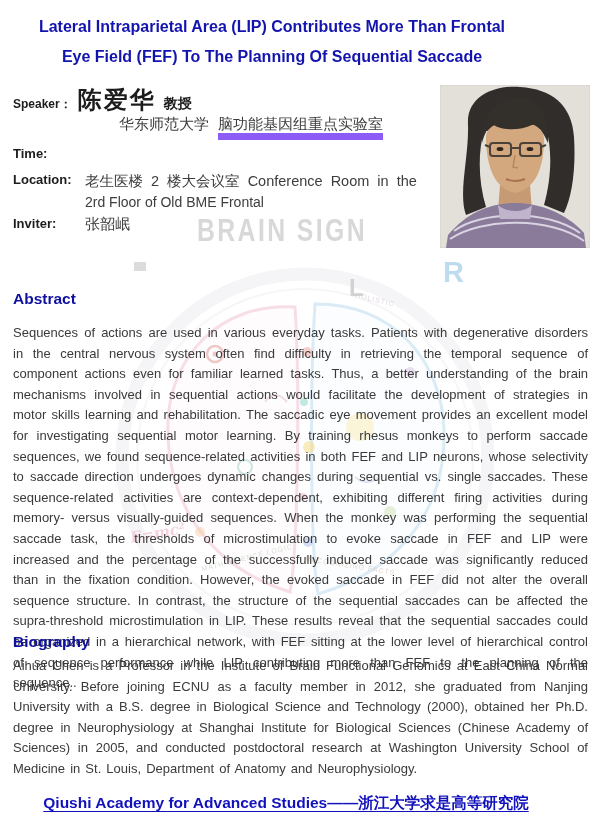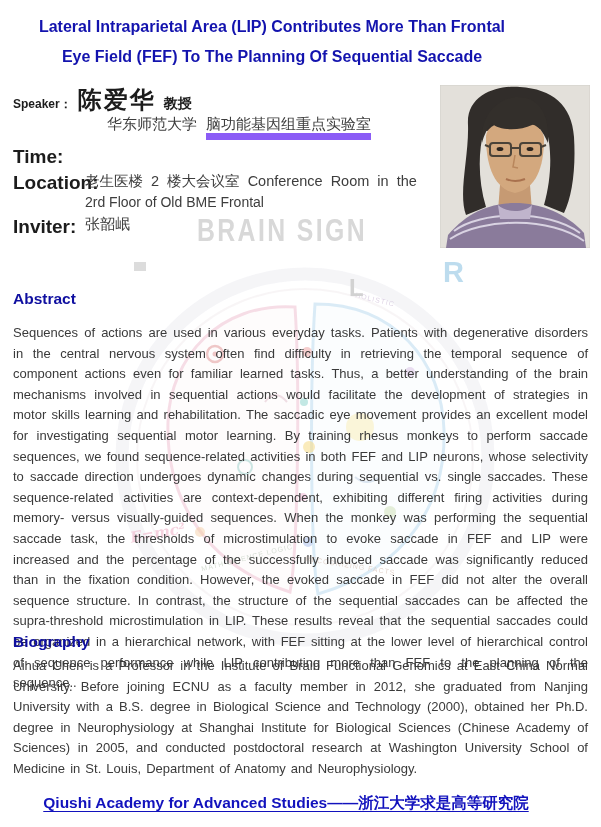--- a/index.html
+++ b/index.html
@@ -30,24 +30,24 @@
     position:absolute;z-index:2;top:12px;left:0;width:544px;text-align:center;
     font-weight:700;font-size:16px;line-height:30px;
   }
   .title span{display:block;}
   
   .speaker-row{position:absolute;z-index:2;left:13px;top:84px;display:flex;align-items:baseline;color:#1c1c1c;}
   .spk-label{font-size:12px;font-weight:700;}
   .spk-name{font-size:24px;font-weight:700;margin-left:6px;letter-spacing:2px;}
   .spk-suffix{font-size:14px;font-weight:700;margin-left:8px;}
   .affiliation{position:absolute;z-index:2;left:107px;top:115px;font-size:15px;color:#3d3d3d;}
-  .affiliation .uni{margin-right:9px;}
+  .affiliation .uni{margin-right:9px;margin-left:12px;}
   .affiliation .lab{border-bottom:7px solid #8b5cf6;padding-bottom:1px;}
   
-  .info-label{position:absolute;z-index:2;left:13px;font-size:19px;font-weight:700;color:#1c1c1c;text-align:right;}
+  .info-label{position:absolute;z-index:2;left:13px;font-size:13px;font-weight:700;color:#1c1c1c;text-align:right;}
   .info-value{position:absolute;z-index:2;left:85px;font-size:14px;color:#3d3d3d;white-space:nowrap;}
   .v-cn{font-size:14.5px;}
   .t-label{top:146px;} .t-value{top:146px;}
   .l-label{top:172px;} .l-value1{top:172px;word-spacing:4px;} .l-value2{top:194px;}
   .i-label{top:216px;} .i-value{top:215px;font-size:15px;}
   
   .photo{position:absolute;z-index:2;left:440px;top:85px;width:150px;height:163px;}
   .photo svg{display:block;}
   
   .sec-heading{position:absolute;z-index:2;left:13px;font-size:15.5px;font-weight:700;}

